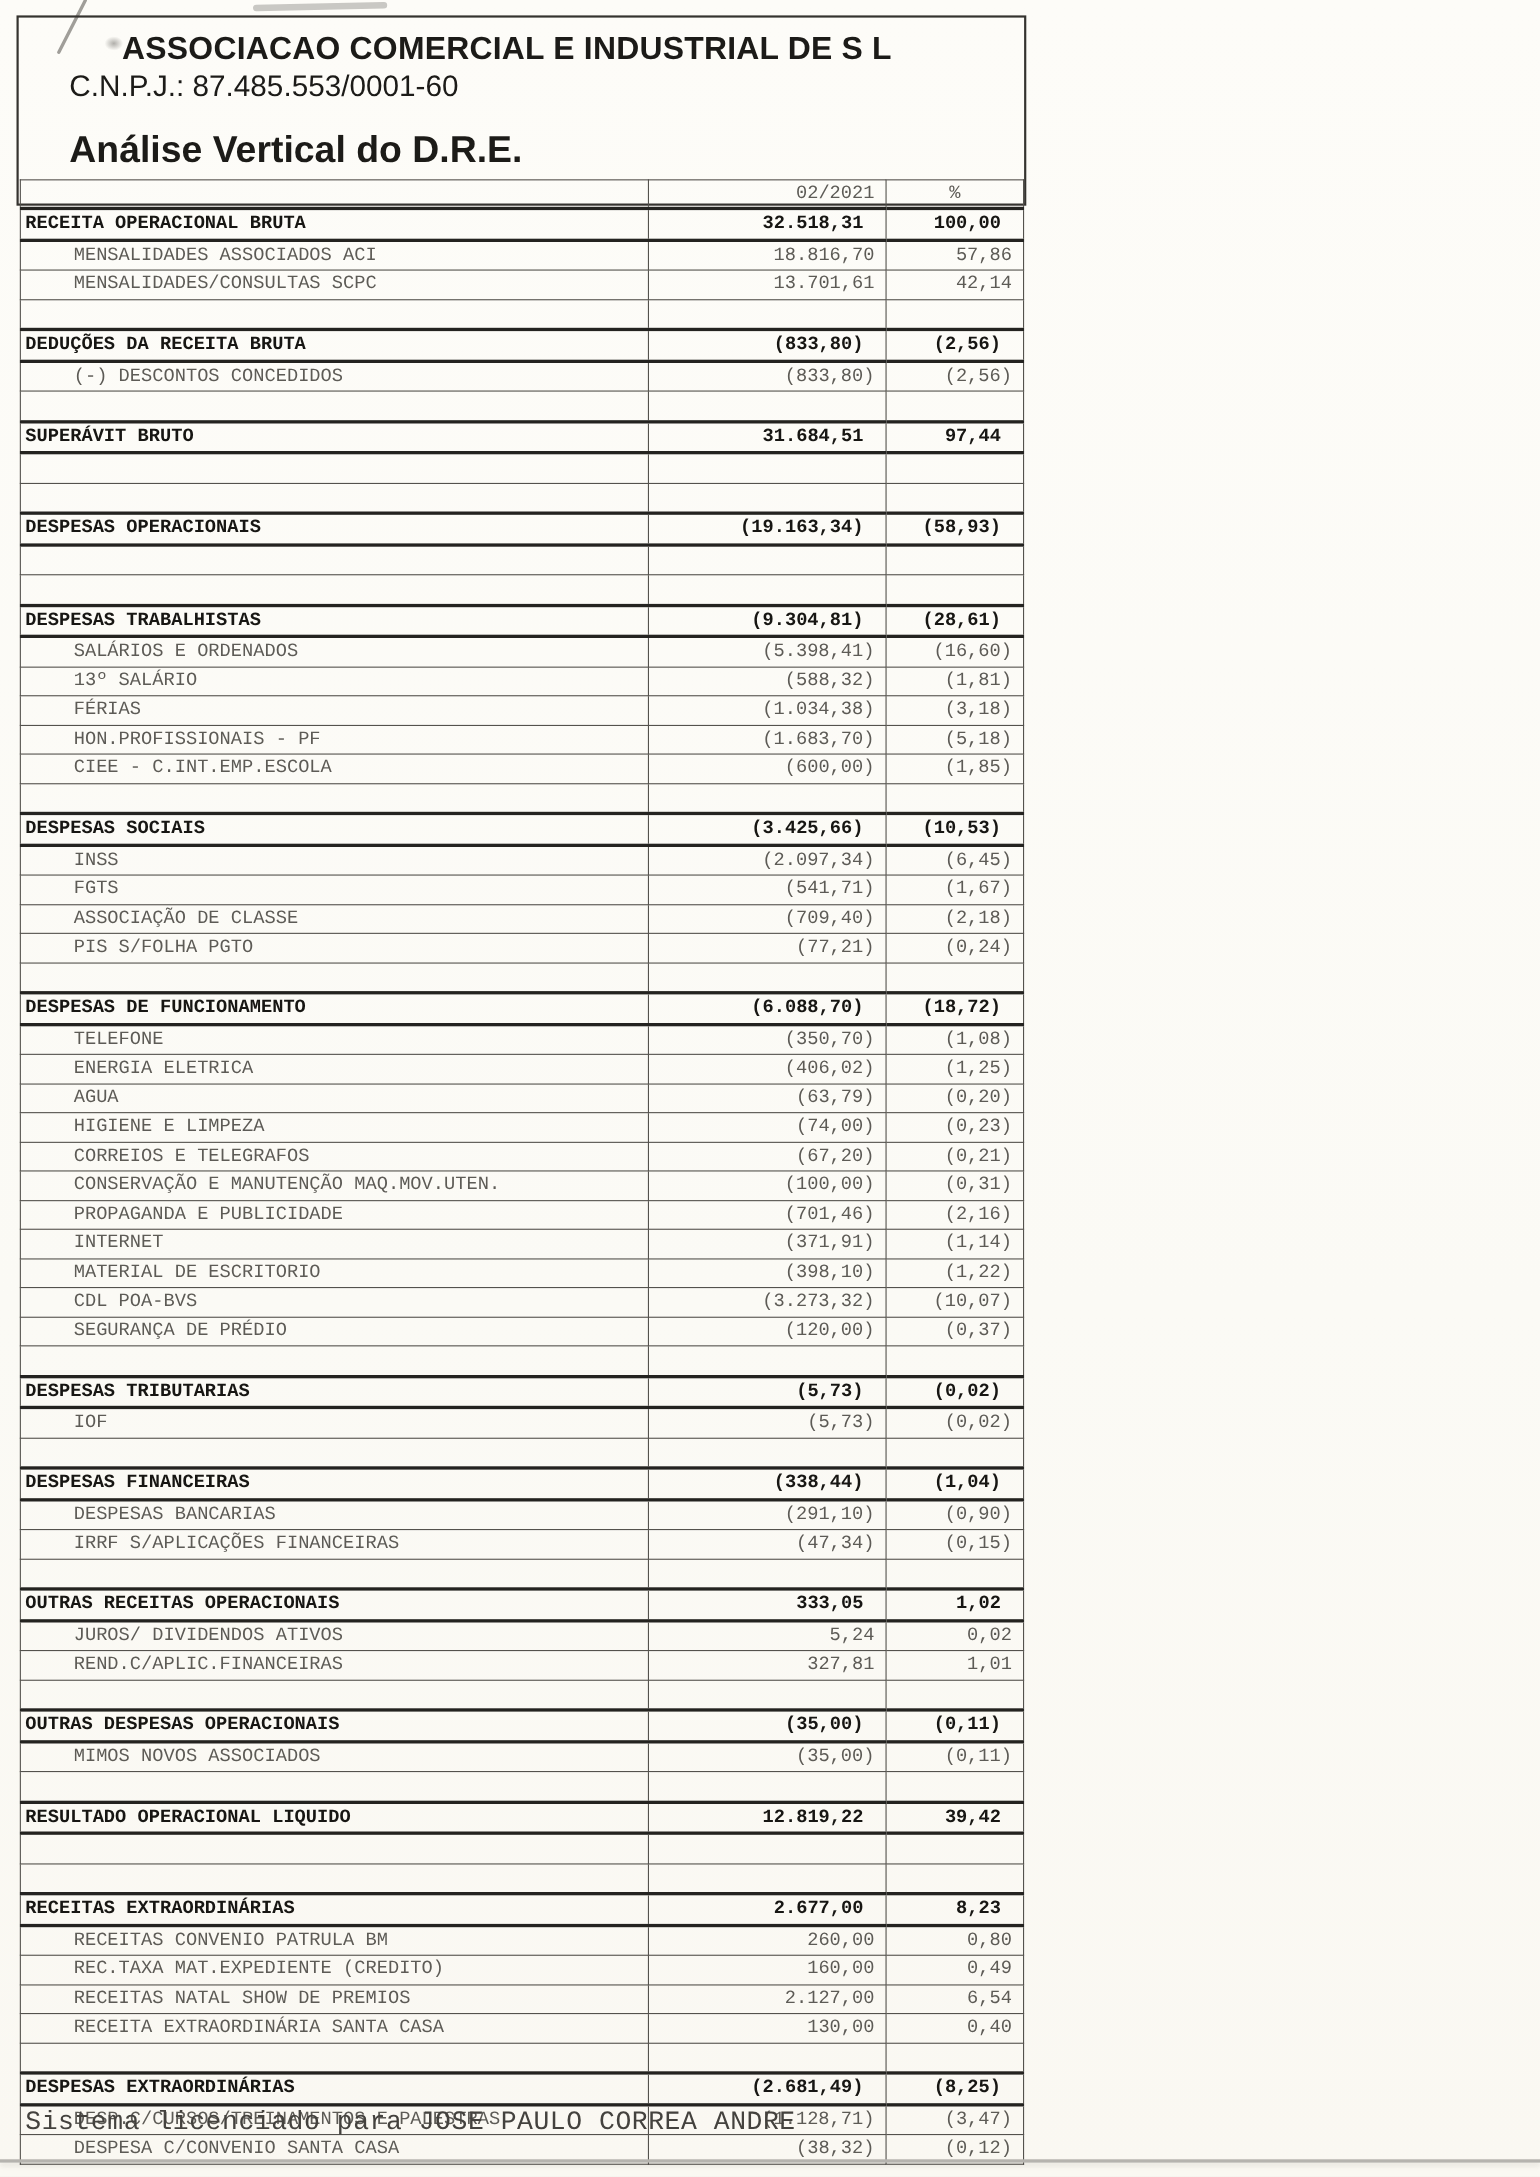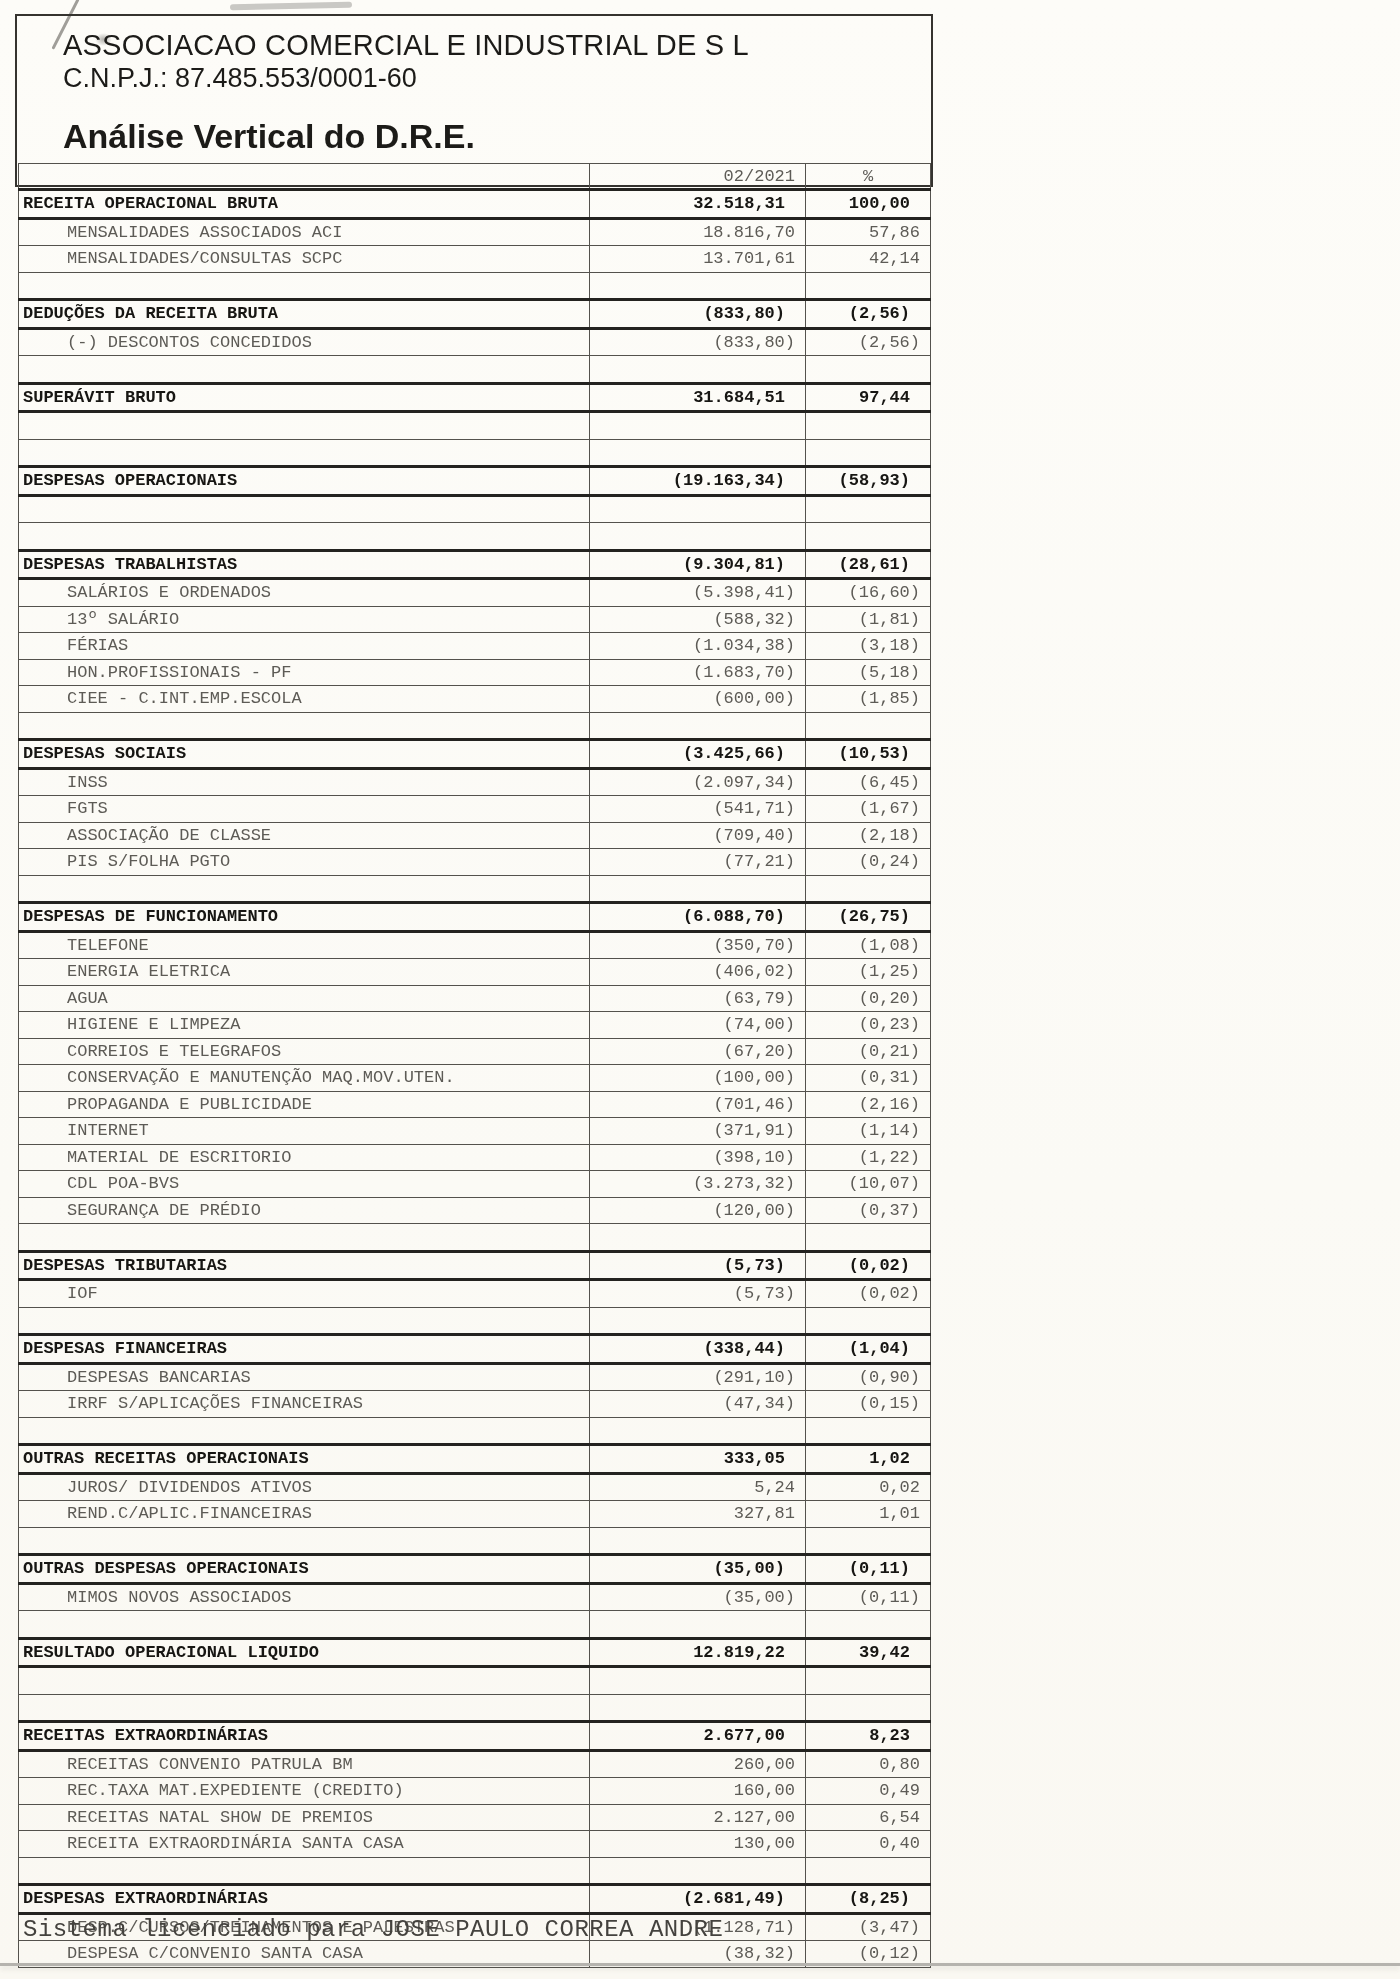--- a/index.html
+++ b/index.html
@@ -10,21 +10,21 @@
     overflow:hidden;
   }
   
   .header-box{
     position:absolute;left:15px;top:14px;width:918px;height:173px;
     border:2.5px solid #35332f;box-sizing:border-box;
     padding:14px 0 0 46px;
     font-family:"Liberation Sans","DejaVu Sans",sans-serif;
     color:#1c1b18;
   }
-  .company{font-size:29px;font-weight:normal;letter-spacing:.2px;line-height:1.08;}
+  .company{font-size:29px;font-weight:bold;letter-spacing:.2px;line-height:1.08;margin-left:48px;}
   .cnpj{font-size:27px;font-weight:normal;margin-top:2px;}
   .report-title{font-size:34px;font-weight:bold;margin-top:23px;}
   
   .pen-stroke{
     position:absolute;left:64px;top:-4px;width:3px;height:56px;
     background:#8f8d88;transform:rotate(27deg);border-radius:2px;opacity:.85;
   }
   .pen-smudge{
     position:absolute;left:230px;top:3px;width:122px;height:6px;
     background:#96948f;opacity:.5;border-radius:3px;transform:rotate(-1.2deg);
@@ -222,21 +222,21 @@
           <td class="pct">(0,24)</td>
         </tr>
         <tr class="blank">
           <td class="desc"></td>
           <td class="val"></td>
           <td class="pct"></td>
         </tr>
         <tr class="section">
           <td class="desc">DESPESAS DE FUNCIONAMENTO</td>
           <td class="val">(6.088,70)</td>
-          <td class="pct">(26,75)</td>
+          <td class="pct">(18,72)</td>
         </tr>
         <tr class="detail">
           <td class="desc">TELEFONE</td>
           <td class="val">(350,70)</td>
           <td class="pct">(1,08)</td>
         </tr>
         <tr class="detail">
           <td class="desc">ENERGIA ELETRICA</td>
           <td class="val">(406,02)</td>
           <td class="pct">(1,25)</td>

